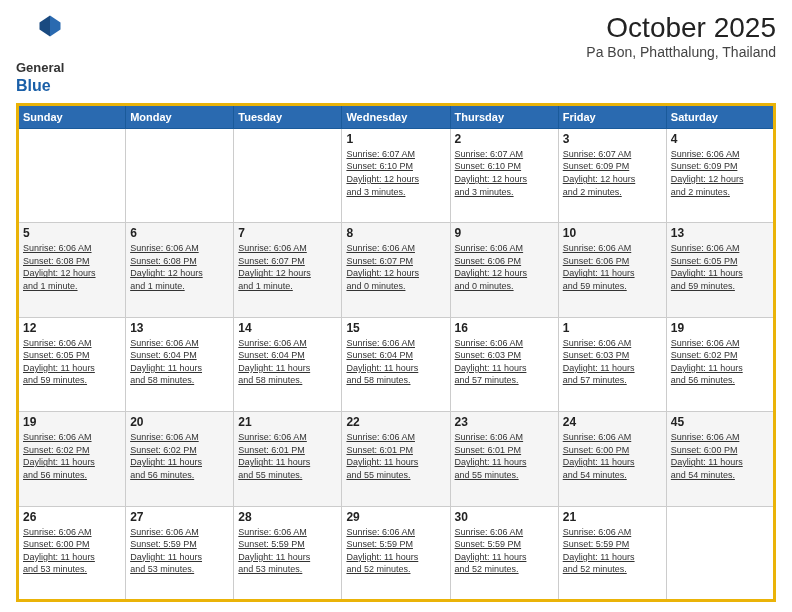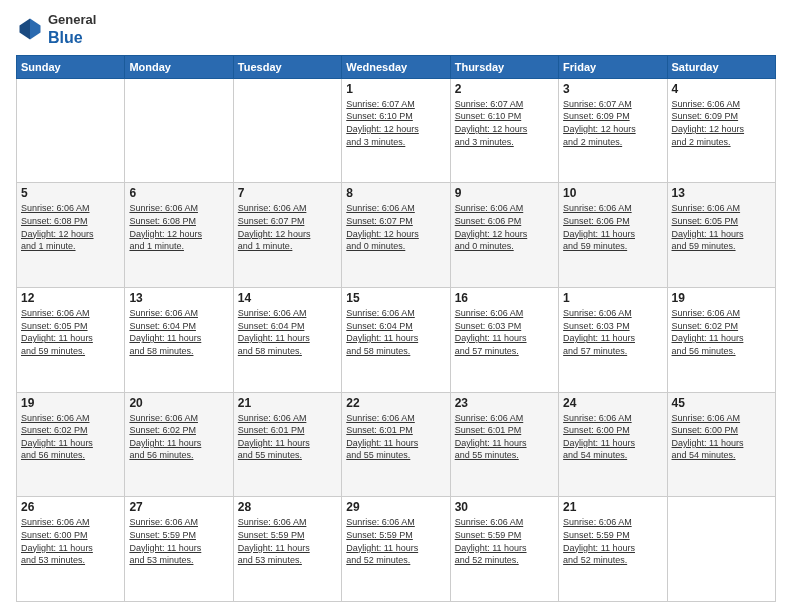--- a/index.html
+++ b/index.html
@@ -18,22 +18,23 @@
       flex-direction: column;
     }
     .header {
       display: flex;
       justify-content: space-between;
       align-items: flex-start;
       margin-bottom: 8px;
     }
     .logo {
       display: flex;
-      align-items: center;
-      gap: 4px;
+      align-items: flex-end;
+      gap: 20px;
+      flex-direction: column;
     }
     .logo-text {
       font-size: 14px;
       line-height: 1.2;
     }
     .logo-text .general {
       font-weight: bold;
       color: #333;
     }
     .logo-text .blue {
@@ -52,21 +53,21 @@
       color: #222;
       font-weight: normal;
     }
     .title-block h2 {
       font-size: 14px;
       color: #444;
       font-weight: normal;
     }
     .calendar {
       flex: 1;
-      border: 1px solid #eab308;
+      border: 3px solid #eab308;
       border-collapse: collapse;
       width: 100%;
       table-layout: fixed;
     }
     .calendar thead tr th {
       background: #2a6ab0;
       color: white;
       font-size: 11px;
       font-weight: bold;
       padding: 5px 4px;
@@ -110,20 +111,24 @@
     <div class="logo">
       <svg class="logo-icon" viewBox="0 0 32 32">
         <polygon points="16,4 28,12 28,20 16,28" fill="#2a6ab0"></polygon>
         <polygon points="16,4 4,12 4,20 16,28" fill="#1a4a80"></polygon>
       </svg>
       <div class="logo-text">
         <div class="general" style="font-weight:bold;color:#333;font-size:13px;">General</div>
         <div class="blue" style="font-weight:bold;color:#1a5fa8;font-size:16px;">Blue</div>
       </div>
     </div>
+    <div class="title-block">
+      <h1>October 2025</h1>
+      <h2>Pa Bon, Phatthalung, Thailand</h2>
+    </div>
   </div>
 
   <table class="calendar">
     <thead>
       <tr>
       <th>Sunday</th>
           <th>Monday</th>
           <th>Tuesday</th>
           <th>Wednesday</th>
           <th>Thursday</th>

